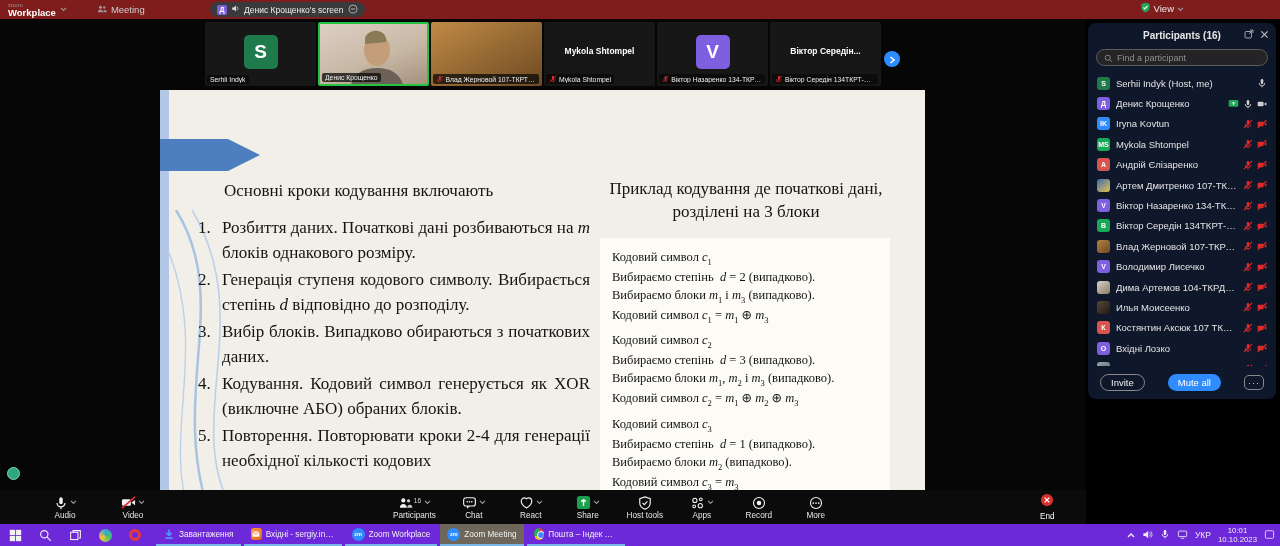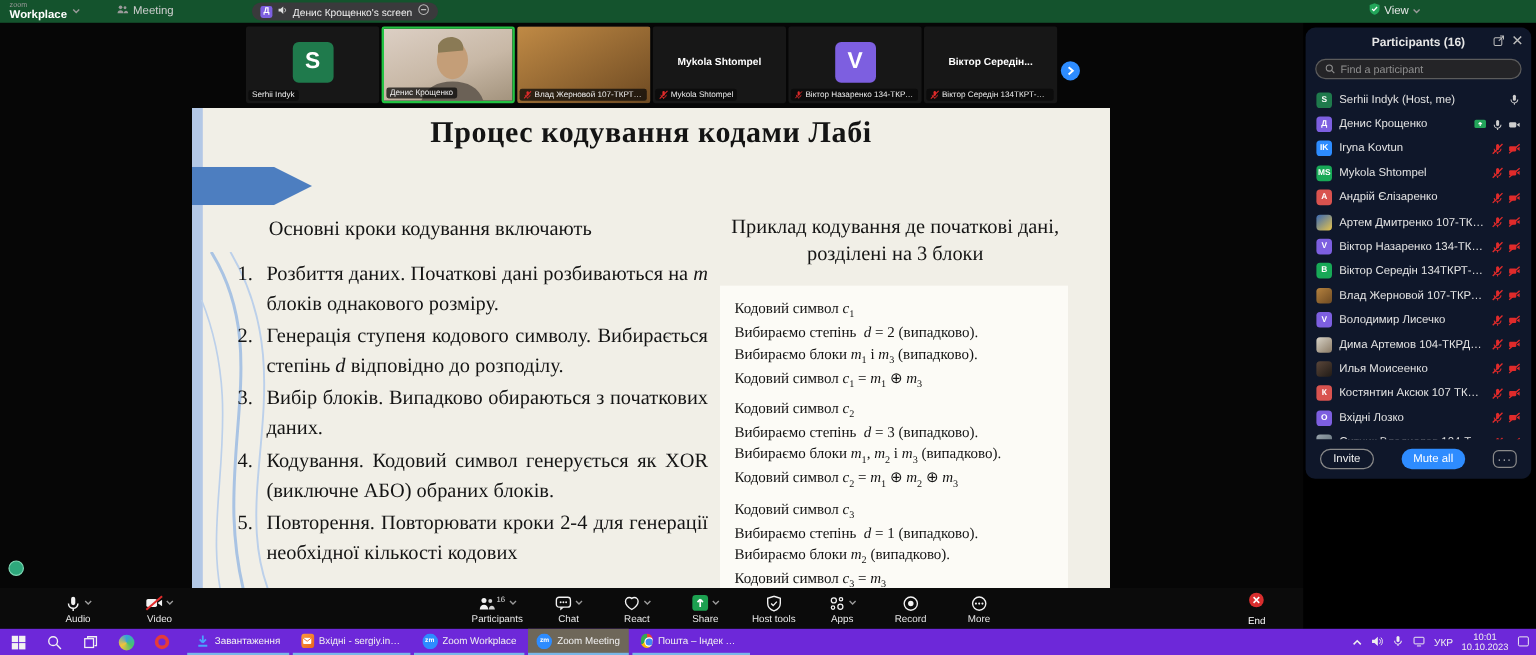--- a/index.html
+++ b/index.html
@@ -1,21 +1,21 @@
 <!DOCTYPE html>
 <html><head>
 <meta charset="utf-8">
 <style>
   *{margin:0;padding:0;box-sizing:border-box}
   html,body{width:1280px;height:546px;overflow:hidden;background:#000;
     font-family:"Liberation Sans",sans-serif}
   .screen{position:relative;width:1280px;height:546px;background:#000;overflow:hidden}
 
   
-  .topbar{position:absolute;left:0;top:0;width:1280px;height:19px;background:#14532d;
+  .topbar{position:absolute;left:0;top:0;width:1280px;height:19px;background:#7f1d1d;
     display:flex;align-items:center;color:#ddd;font-size:9.5px;z-index:30}
   .brand{display:flex;flex-direction:column;line-height:1;margin-left:8px}
   .brand .b1{font-size:6px;color:#9a9a9a}
   .brand .b2{font-size:9.5px;font-weight:bold;color:#fff}
   .tb-chev{margin:0 4px;display:flex;align-items:center}
   .meet-tab{display:flex;align-items:center;gap:4px;margin-left:26px;color:#cfcfcf}
   .pill{position:absolute;left:210px;top:2px;height:15px;background:#3a3a3c;border-radius:8px;
     display:flex;align-items:center;gap:4px;padding:0 7px;color:#eee}
   .pill .pava{width:10px;height:10px;border-radius:2px;background:#7d5fe0;color:#fff;
     font-size:7px;font-weight:bold;display:flex;align-items:center;justify-content:center}
@@ -257,21 +257,20 @@
     </div>
 
     <div class="slide">
       <div class="stripe"></div>
       <svg class="curves" width="130" height="300" viewBox="0 0 130 300">
         <path d="M14 0 C 70 90, 8 180, 46 300" fill="none" stroke="#a9c3e3" stroke-width="2.5"></path>
         <path d="M30 0 C 95 110, 20 210, 70 300" fill="none" stroke="#bcd0ea" stroke-width="1.6"></path>
         <path d="M6 40 C 46 140, 2 220, 26 300" fill="none" stroke="#bcd0ea" stroke-width="1.4"></path>
       </svg>
       <div class="arrow"></div>
-      <div class="slide-title">Процес кодування кодами Лабі</div>
 
       <div class="lcol">
         <div class="lhead">Основні кроки кодування включають</div>
         <div id="slide-list">
             <div class="li">
               <span class="num">1.</span>
               <span class="txt">Розбиття даних. Початкові дані розбиваються на <i>m</i> блоків однакового розміру.</span>
             </div>
             <div class="li">
               <span class="num">2.</span>

